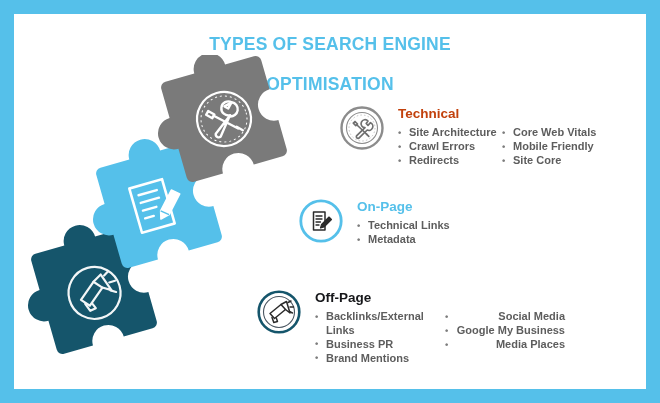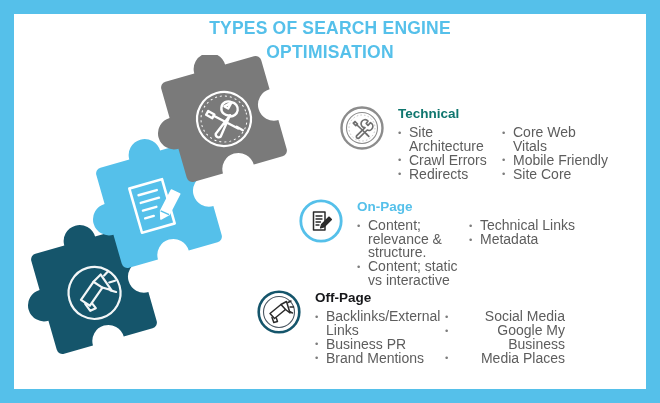--- a/index.html
+++ b/index.html
@@ -33,21 +33,21 @@
     left: 150px;
     top: 16px;
     width: 360px;
     text-align: center;
     color: #55c0ea;
     font-size: 17.5px;
     font-weight: bold;
     line-height: 24px;
     letter-spacing: 0.2px;
   }
-  .title span { display: block; }
+  .title span { display: block; margin-top: 16px; }
 
   
   #puzzle {
     position: absolute;
     left: 20px;
     top: 55px;
     width: 290px;
     height: 300px;
   }
   #puzzle svg { display: block; }
@@ -79,37 +79,38 @@
     flex-direction: row;
   }
   ul.blist {
     list-style: none;
     margin: 0;
     padding: 0;
   }
   ul.blist li {
     position: relative;
     padding-left: 11px;
-    font-size: 14px;
+    font-size: 11px;
     line-height: 13.5px;
     margin-bottom: 0.5px;
     color: #5d5d5d;
+    font-weight: bold;
   }
   ul.blist li::before {
     content: "\2022";
     position: absolute;
     left: 0;
     top: -0.5px;
     font-size: 9.5px;
     color: #7d7d7d;
   }
 
   
   #sec-technical { left: 340px; top: 106px; }
-  #sec-technical .sec-head { color: #0f766e; }
+  #sec-technical .sec-head { color: #c2410c; }
   #sec-technical .col-a { width: 104px; }
   #sec-technical .col-b { width: 110px; }
 
   
   #sec-onpage { left: 299px; top: 199px; }
   #sec-onpage .sec-head { color: #55c0ea; }
   #sec-onpage .col-a { width: 112px; }
   #sec-onpage .col-b { width: 110px; }
 
   
@@ -244,24 +245,20 @@
           <path d="M17,20 L23,20"></path>
           <path d="M17,23 L21.5,23"></path>
           <path d="M17,26 L20,26"></path>
         </g>
         <path d="M22.5,25.5 L30,18 L32.5,20.5 L25,28 L21.5,29 Z" fill="#2b2b2b" stroke="#2b2b2b" stroke-width="1.1" stroke-linejoin="round"></path>
       </svg>
     </div>
     <div class="sec-body">
       <div class="sec-head">On-Page</div>
       <div class="sec-cols">
-        <ul class="blist col-a">
-          <li>Content; relevance &amp; structure.</li>
-          <li>Content; static vs interactive</li>
-        </ul>
         <ul class="blist col-b">
           <li>Technical Links</li>
           <li>Metadata</li>
         </ul>
       </div>
     </div>
   </div>
 
   <div class="section" id="sec-offpage">
     <div class="sec-icon">

